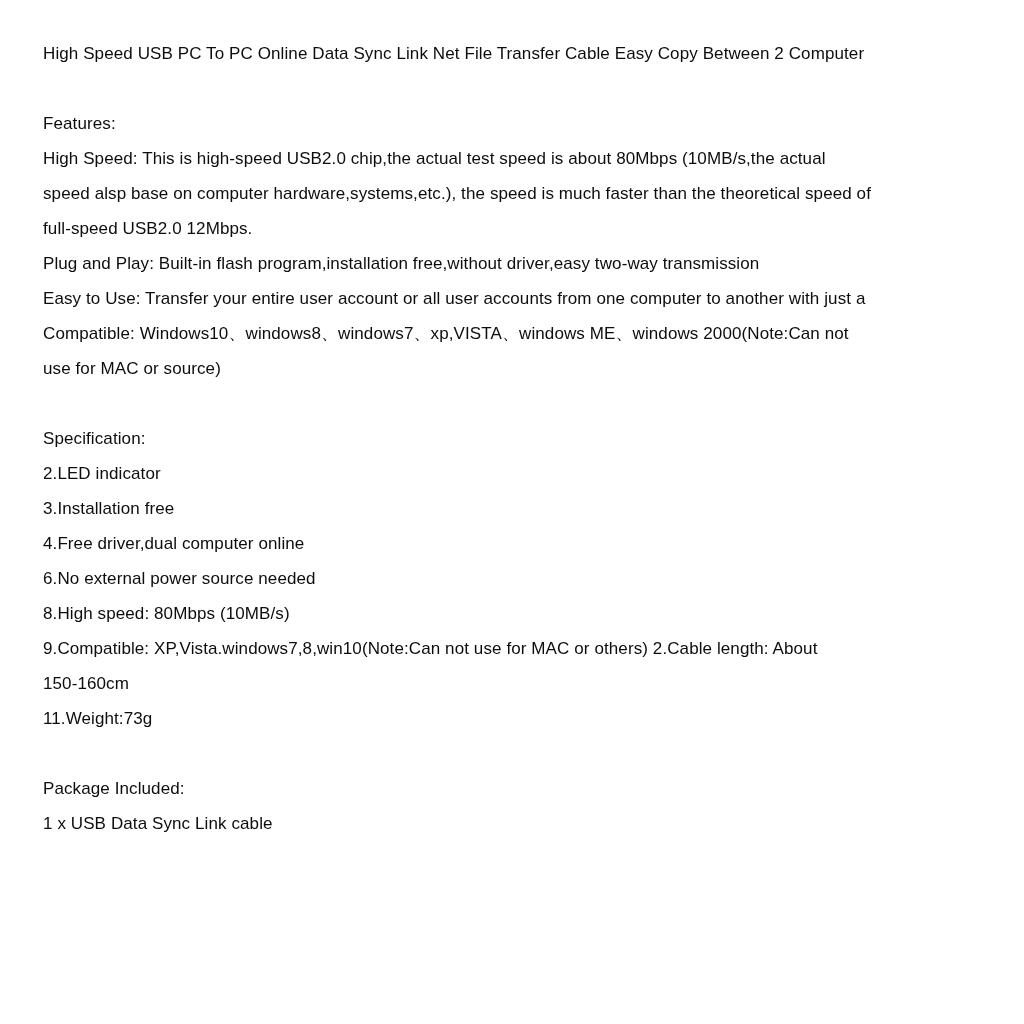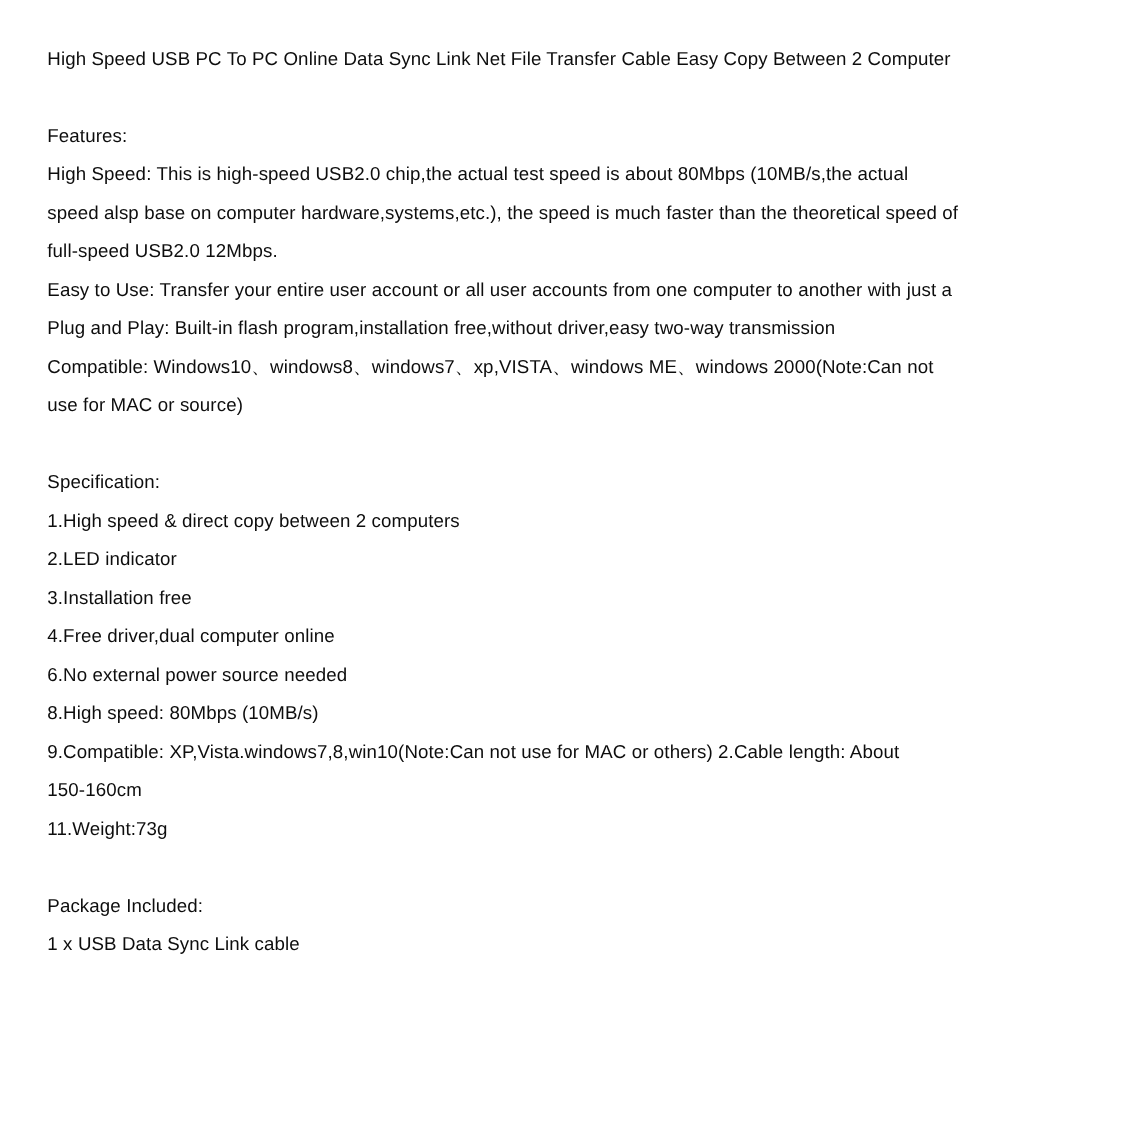--- a/index.html
+++ b/index.html
@@ -39,29 +39,28 @@
 <div class="page">
 
   <div class="line">High Speed USB PC To PC Online Data Sync Link Net File Transfer Cable Easy Copy Between 2 Computer</div>
 
   <div class="spacer"></div>
 
   <div class="line">Features:</div>
   <div class="line">High Speed: This is high-speed USB2.0 chip,the actual test speed is about 80Mbps (10MB/s,the actual</div>
   <div class="line">speed alsp base on computer hardware,systems,etc.), the speed is much faster than the theoretical speed of</div>
   <div class="line">full-speed USB2.0 12Mbps.</div>
+  <div class="line">Plug and Play: Built-in flash program,installation free,without driver,easy two-way transmission</div>
   <div class="line">Easy to Use: Transfer your entire user account or all user accounts from one computer to another with just a</div>
-  <div class="line">Plug and Play: Built-in flash program,installation free,without driver,easy two-way transmission</div>
   <div class="line">Compatible: Windows10、windows8、windows7、xp,VISTA、windows ME、windows 2000(Note:Can not</div>
   <div class="line">use for MAC or source)</div>
 
   <div class="spacer"></div>
 
   <div class="line">Specification:</div>
-  <div class="line">1.High speed &amp; direct copy between 2 computers</div>
   <div class="line">2.LED indicator</div>
   <div class="line">3.Installation free</div>
   <div class="line">4.Free driver,dual computer online</div>
   <div class="line">6.No external power source needed</div>
   <div class="line">8.High speed: 80Mbps (10MB/s)</div>
   <div class="line">9.Compatible: XP,Vista.windows7,8,win10(Note:Can not use for MAC or others) 2.Cable length: About</div>
   <div class="line">150-160cm</div>
   <div class="line">11.Weight:73g</div>
 
   <div class="spacer"></div>

